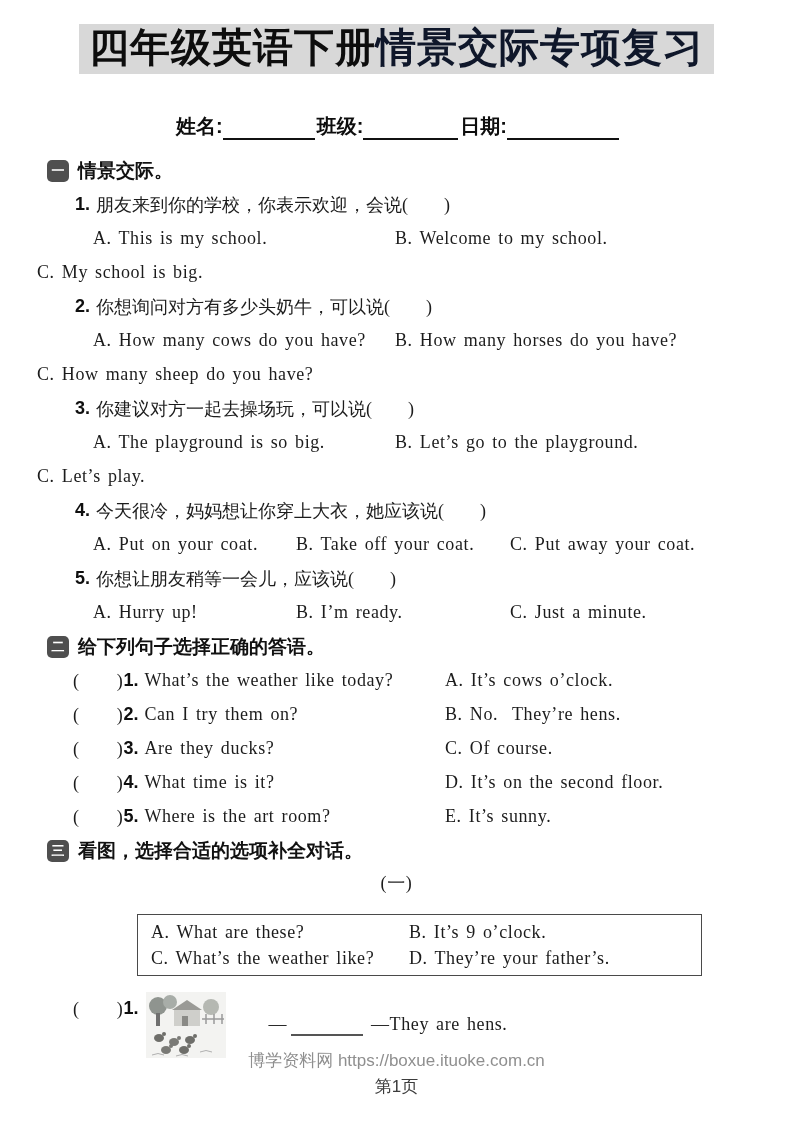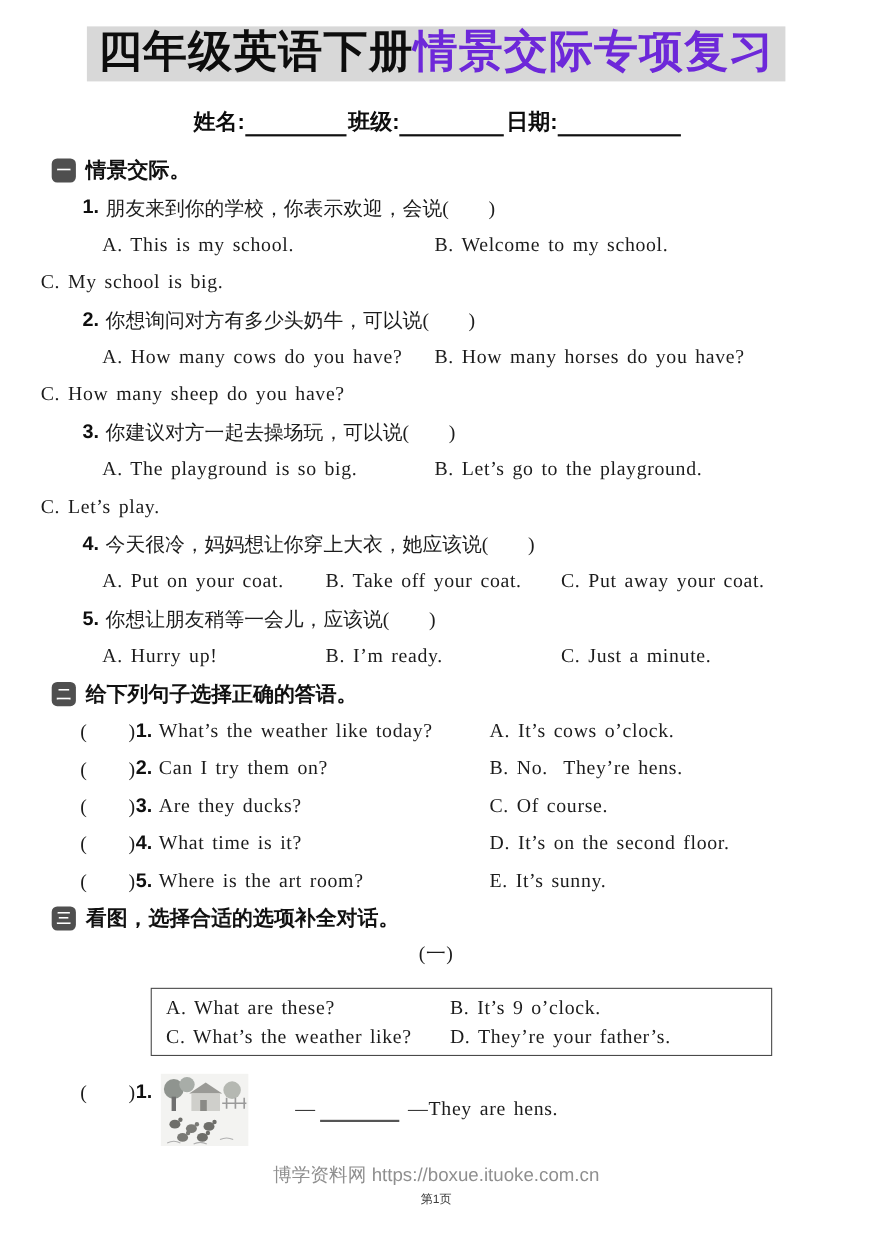--- a/index.html
+++ b/index.html
@@ -10,25 +10,25 @@
   }
   [data-bind] { white-space:pre-wrap; }
 
   
   .title-wrap { padding-top:24px; text-align:center; }
   .title-band {
     display:inline-block; background:#d8d8d8; padding:1px 10px 4px;
     font-family:"Liberation Sans","DejaVu Sans",sans-serif; font-weight:bold;
     font-size:40px; line-height:1.12; letter-spacing:1px; color:#0d0d0d;
   }
-  .title-red { color:#6d28d9; }
+  .title-red { color:#0f172a; }
 
   
   .fields {
-    margin-top:22px; height:28px; display:flex; justify-content:center;
+    margin-top:38px; height:28px; display:flex; justify-content:center;
     align-items:flex-end; font-family:"Liberation Sans","DejaVu Sans",sans-serif;
     font-weight:bold; font-size:20px; color:#0d0d0d;
   }
   .blank { display:inline-block; border-bottom:2px solid #111; height:20px; }
   .w92 { width:92px; } .w95 { width:95px; } .w112 { width:112px; }
   .flabel { margin-left:2px; }
 
   
   .sec { margin-left:47px; height:34px; display:flex; align-items:center; gap:9px; }
   .sec1 { margin-top:14px; }
@@ -63,21 +63,21 @@
   .box-row { height:26px; display:grid; grid-template-columns:258px 1fr; align-items:center; font-size:18px; }
   .dlg { margin:16px 0 0 73px; display:flex; align-items:flex-start; font-size:18px; }
   .dlg-bracket { display:flex; align-items:center; height:34px; }
   .farm { margin-left:2px; line-height:0; }
   .dlg-text { margin-left:42px; display:flex; align-items:center; height:66px; }
   .blank-dlg { width:72px; border-bottom:2px solid #555; height:12px; margin:8px 8px 0 4px; display:inline-block; }
 
   
   .footer { position:absolute; left:0; bottom:24px; width:100%; text-align:center; font-family:"Liberation Sans","DejaVu Sans",sans-serif; }
   .footer-site { color:#8f8f8f; font-size:17px; }
-  .footer-page { color:#3c3c3c; font-size:11px; margin-top:3px; }
+  .footer-page { color:#3c3c3c; font-size:17px; margin-top:3px; }
 </style>
 </head>
 <body>
 
 <div class="page">
 
   <div class="title-wrap">
     <div class="title-band"><span data-bind="title.black">四年级英语下册</span><span class="title-red" data-bind="title.red">情景交际专项复习</span></div>
   </div>
 

